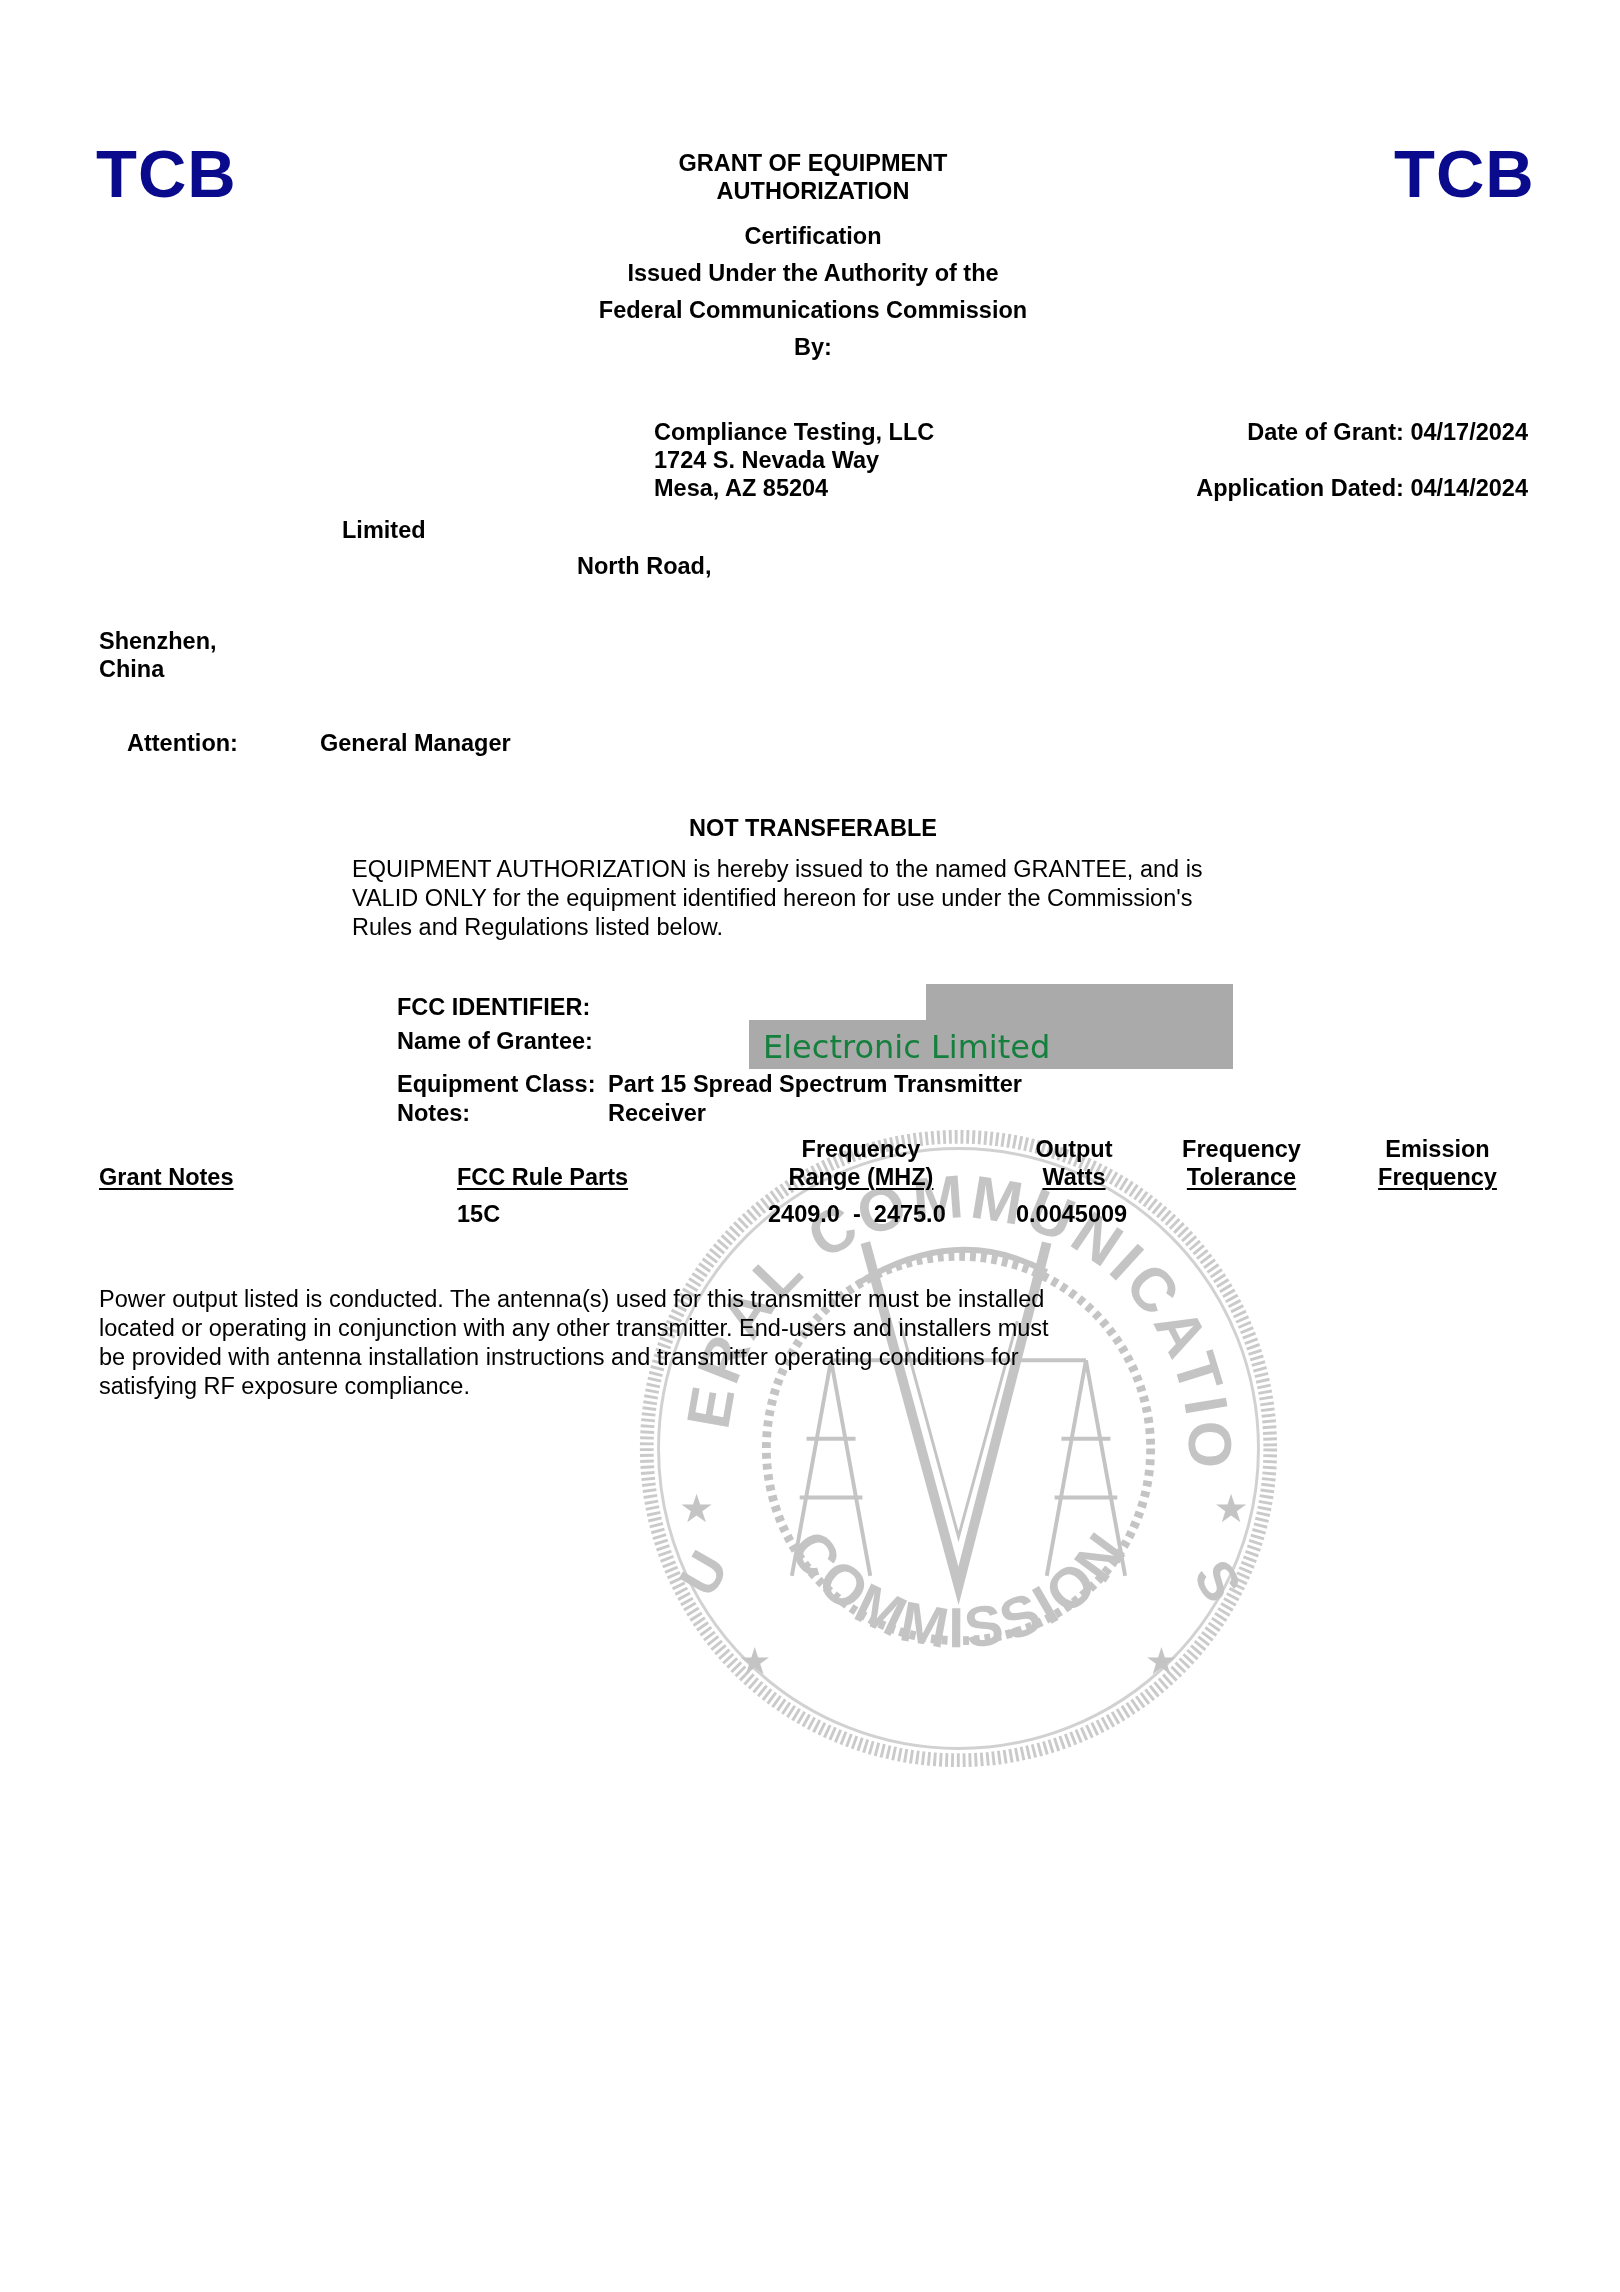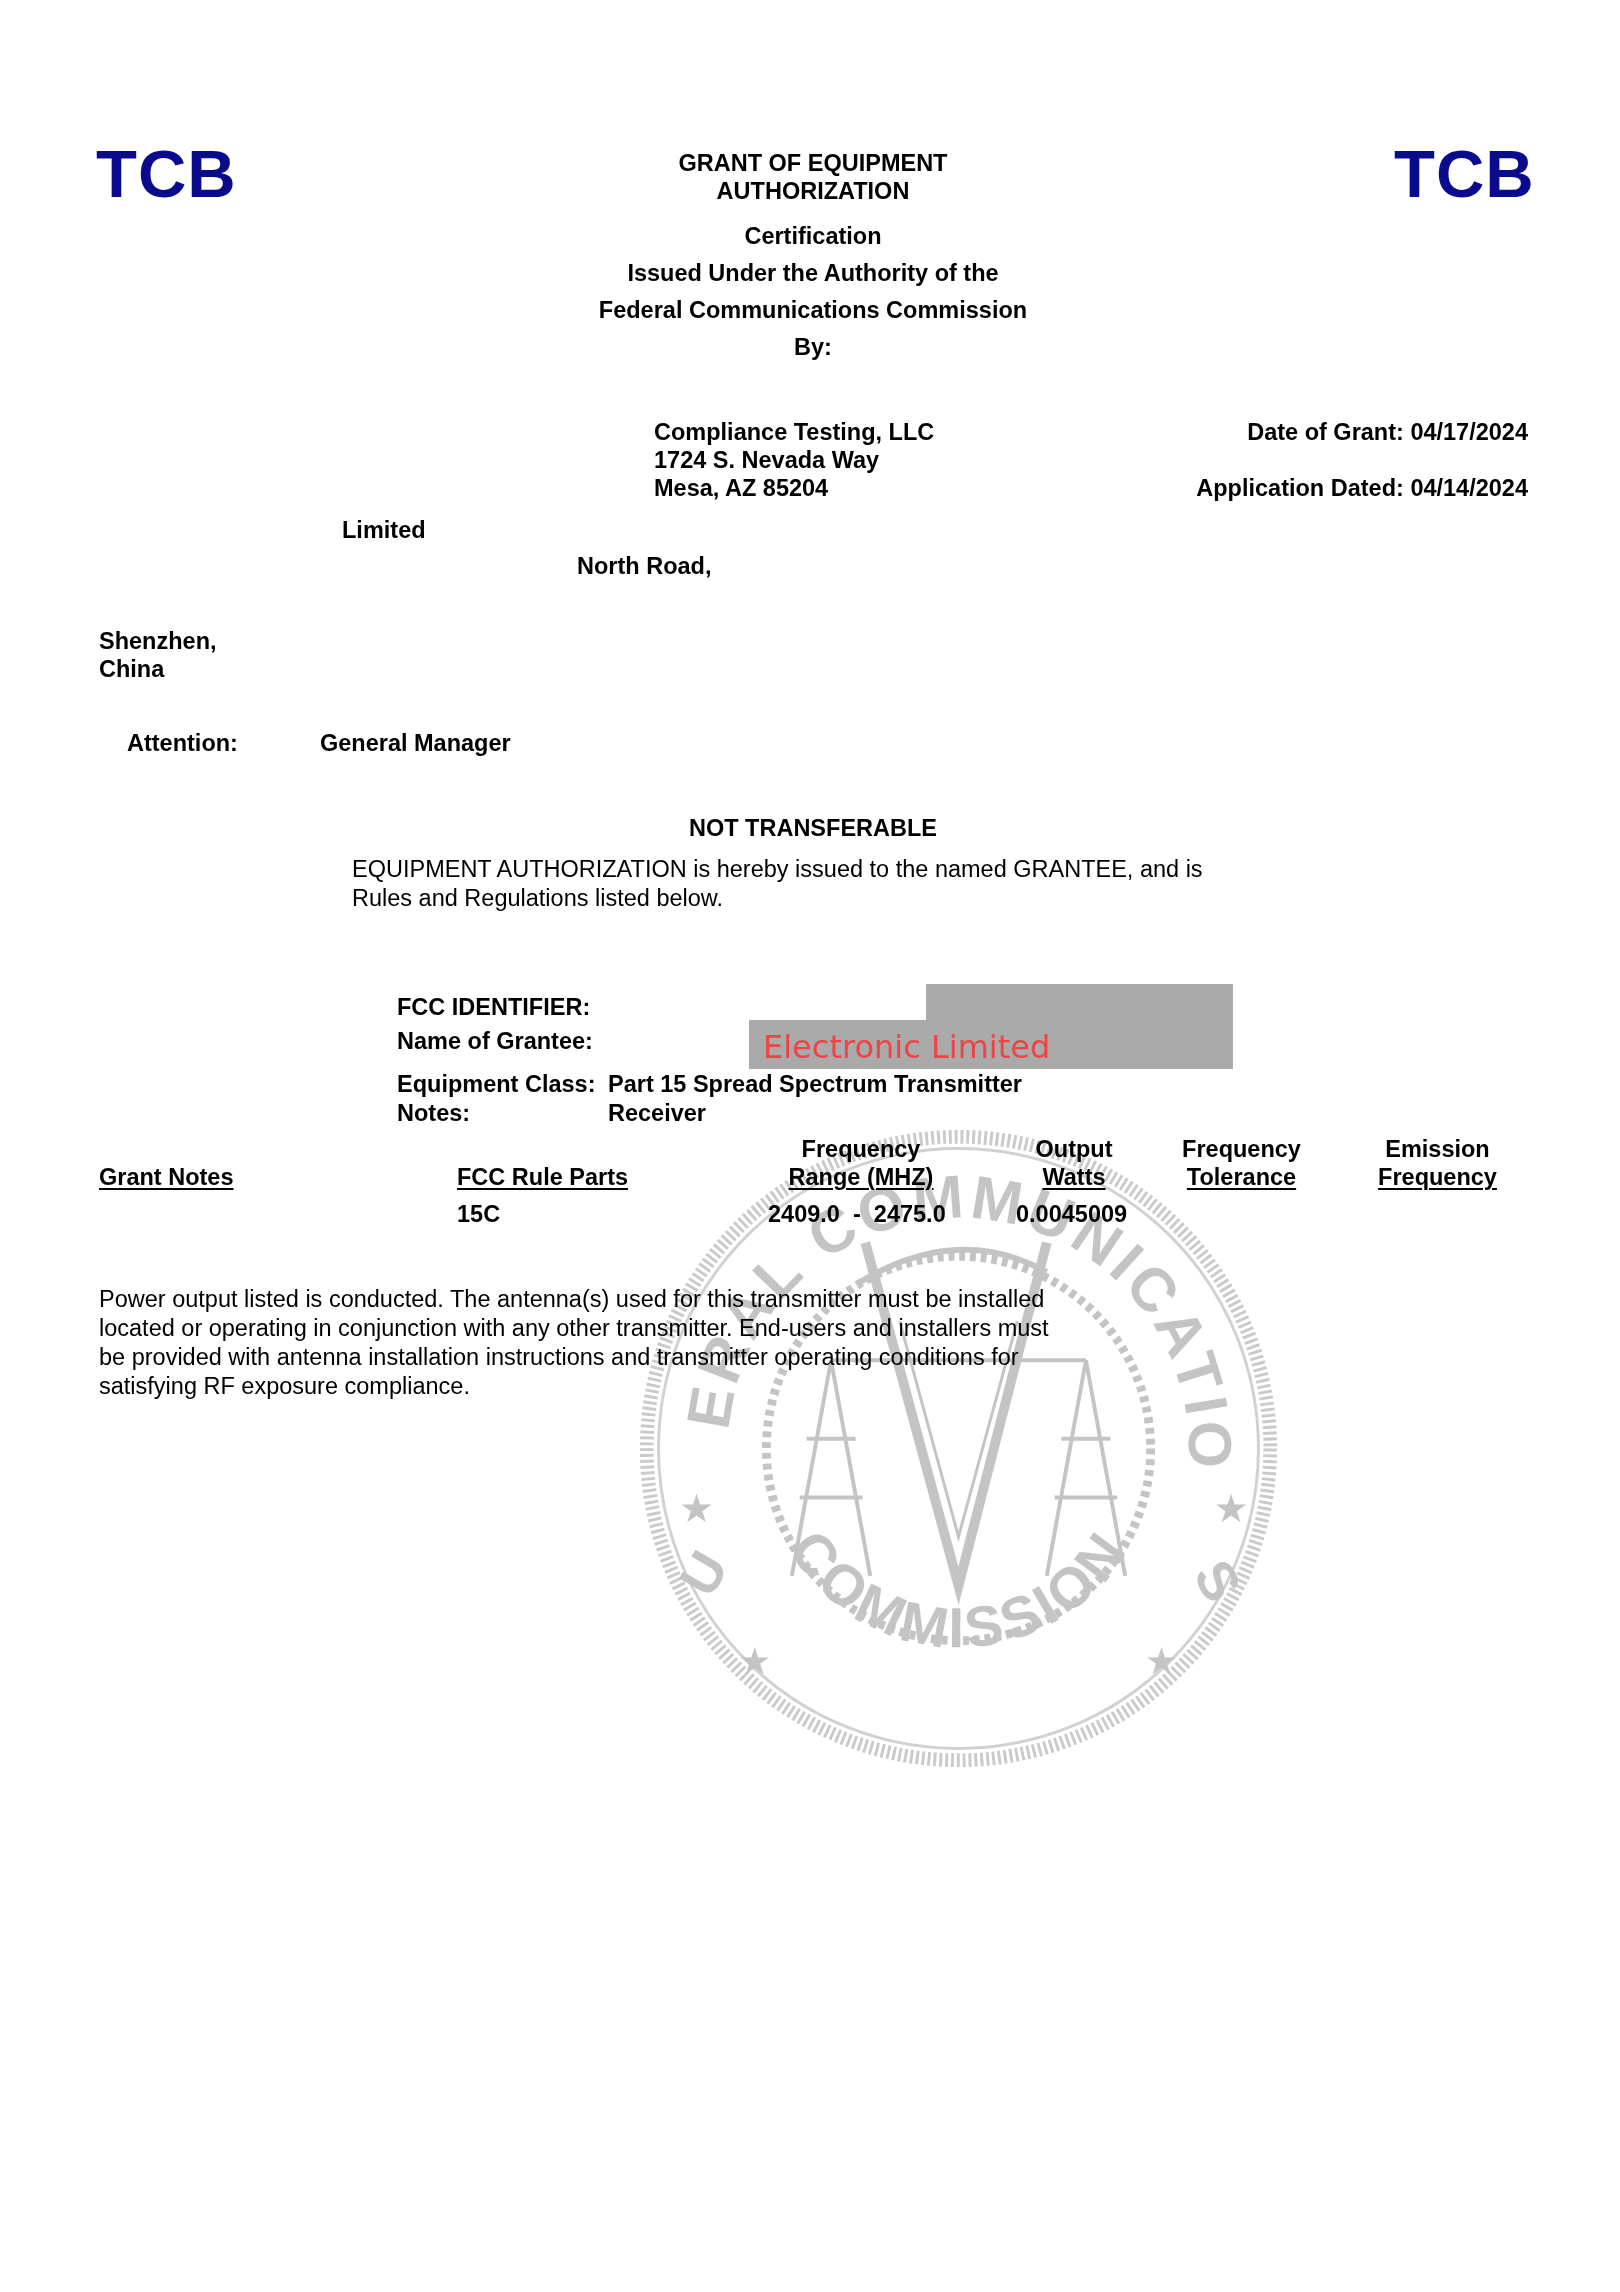--- a/index.html
+++ b/index.html
@@ -43,21 +43,21 @@
     
     .redact {
       position: absolute;
       background: #aaaaaa;
       z-index: 1;
     }
     .redact-text {
       position: absolute;
       font-family: "DejaVu Sans", sans-serif;
       font-size: 32px;
-      color: #ef4444;
+      color: #15803d;
       line-height: 39px;
       z-index: 2;
       white-space: nowrap;
     }
 
     .col-head {
       text-align: center;
       font-size: 23.5px;
       line-height: 28px;
       font-weight: bold;
@@ -132,20 +132,21 @@
     <div>Shenzhen,</div>
     <div>China</div>
   </div>
 
   <div class="abs b f24" style="left:99px; top:729px;margin-left:28px;">Attention:</div>
   <div class="abs b f24" style="left:320px; top:729px;">General Manager</div>
 
   <div class="abs b f24 center" style="left:519px; top:814px; width:588px;">NOT TRANSFERABLE</div>
   <div class="abs para" style="left:352px; top:855px;">
     <div>EQUIPMENT AUTHORIZATION is hereby issued to the named GRANTEE, and is</div>
+    <div>VALID ONLY for the equipment identified hereon for use under the Commission's</div>
     <div>Rules and Regulations listed below.</div>
   </div>
 
   <div class="abs b f24" style="left:397px; top:993px;">FCC IDENTIFIER:</div>
   <div class="abs b f24" style="left:397px; top:1027px;">Name of Grantee:</div>
 
   <div class="redact" style="left:926px; top:984px; width:307px; height:37px;"></div>
   <div class="redact" style="left:749px; top:1020px; width:484px; height:49px;"></div>
   <div class="redact-text" style="left:763px; top:1028px;">Electronic Limited</div>
 

